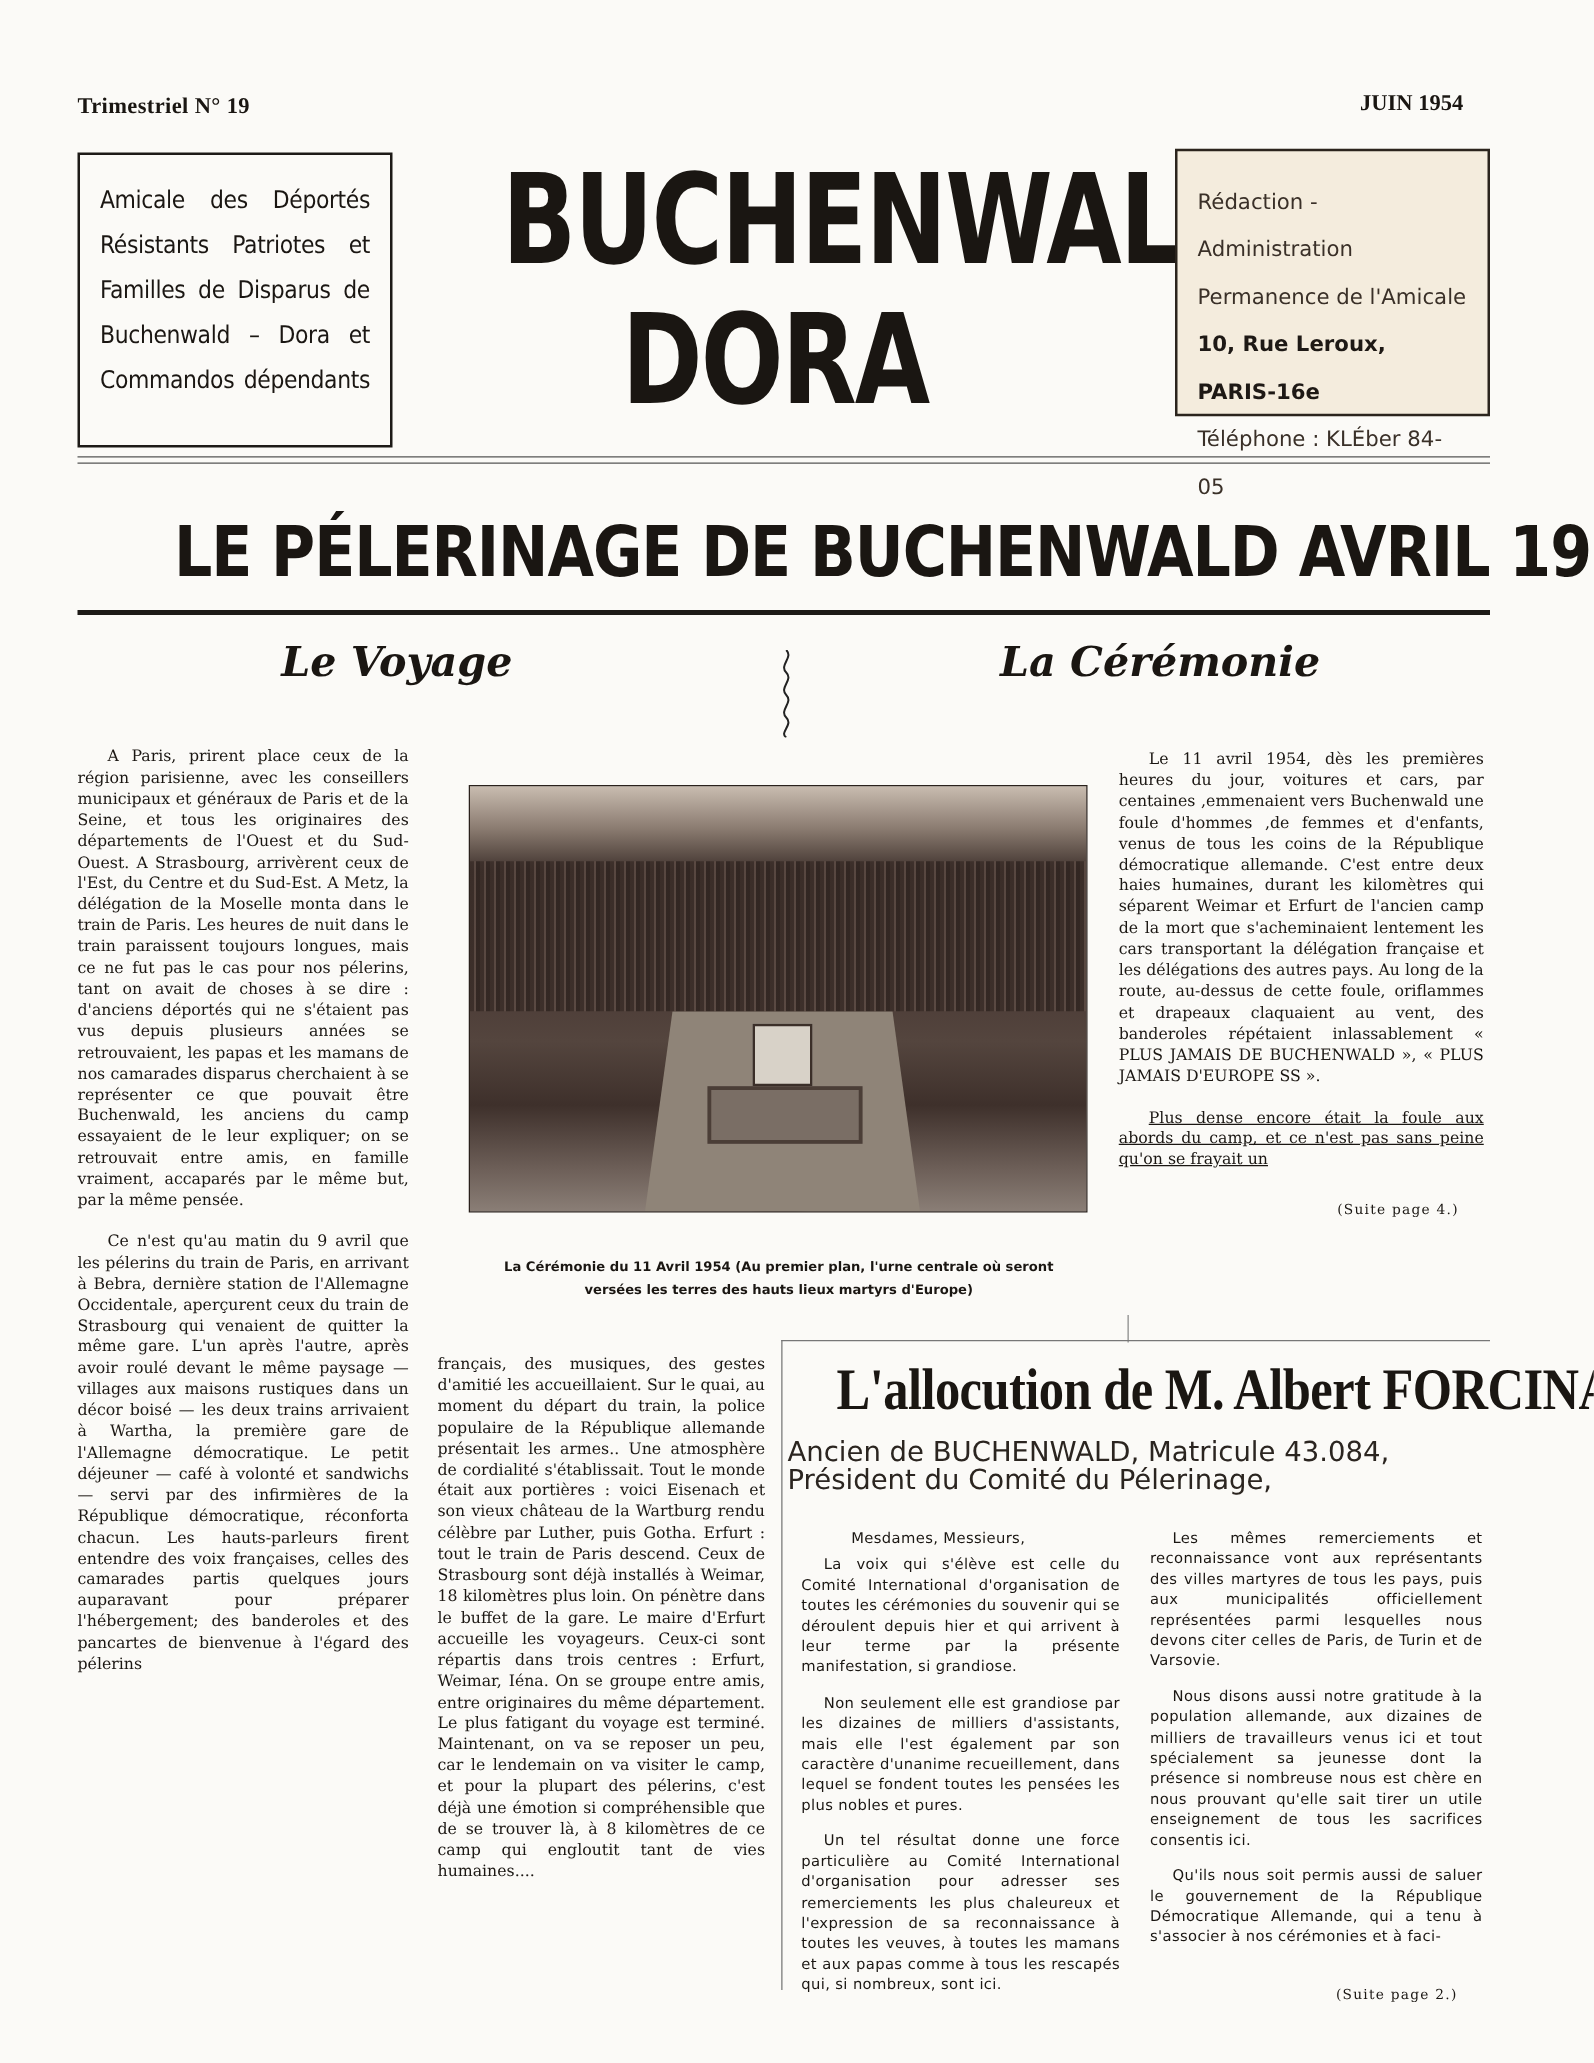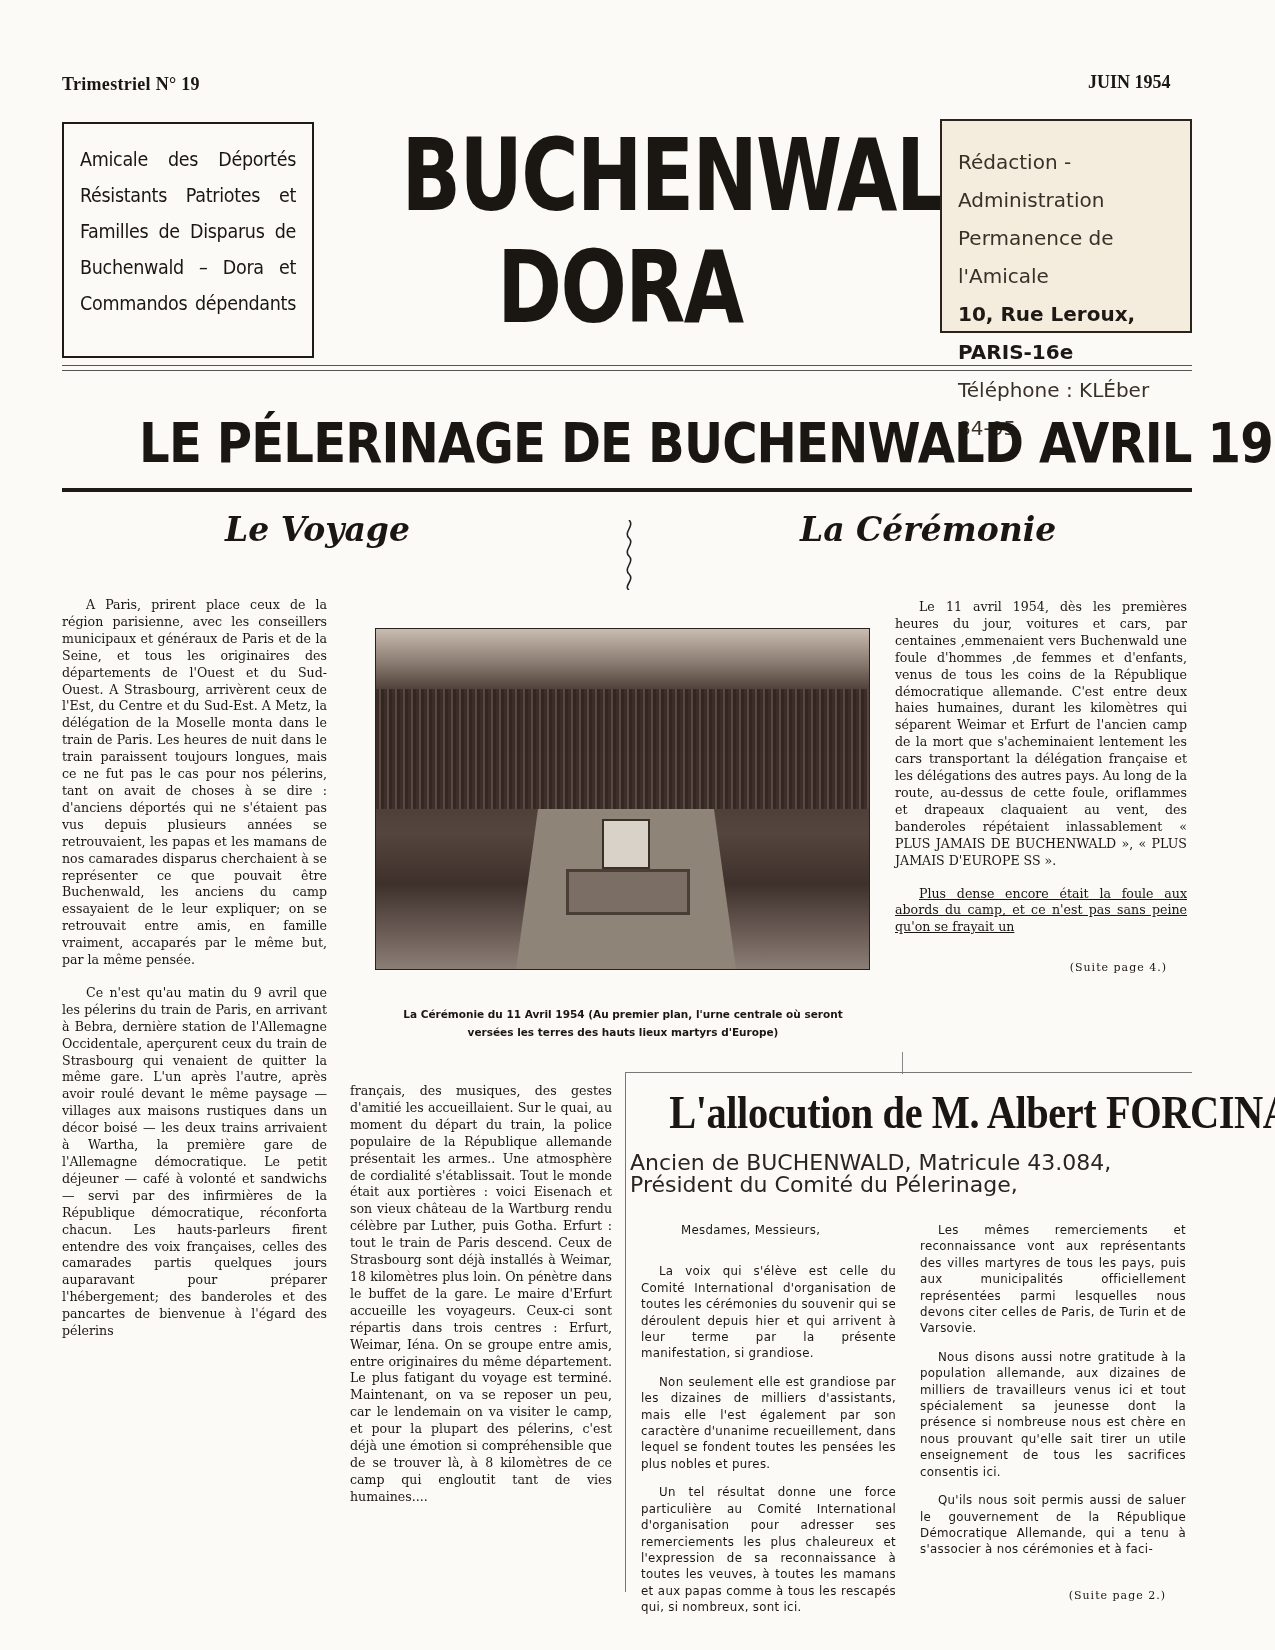--- a/index.html
+++ b/index.html
@@ -19,21 +19,21 @@
   }
   .leftbox div { text-align:justify; text-align-last:justify; white-space:nowrap; }
   .masthead {
     left:340px; top:120px; width:560px; text-align:center;
     font-family:"DejaVu Sans", sans-serif; font-weight:bold;
     font-size:100px; line-height:112px; letter-spacing:-2px; transform:scaleX(0.78); transform-origin:center top;
   }
   .rightbox {
     left:940px; top:119px; width:252px; height:214px; box-sizing:border-box;
     border:2px solid #2b241d; padding:22px 16px;
-    background:#f4ecdd; font-family:"DejaVu Sans", sans-serif; font-size:20px; line-height:38px; color:#3a3028;
+    background:#f4ecdd; font-family:"DejaVu Sans", sans-serif; font-size:17px; line-height:38px; color:#3a3028;
   }
   .rightbox .addr { font-weight:bold; color:#1e1915; }
   .rule-double { left:62px; top:365px; width:1130px; height:4px; border-top:1.5px solid #555; border-bottom:1.5px solid #555; }
   .headline {
     left:60px; top:410px; width:1130px; text-align:center;
     font-family:"DejaVu Sans", sans-serif; font-weight:bold; font-size:56px; letter-spacing:-1px;
     transform:scaleX(0.86); transform-origin:center top; white-space:nowrap;
   }
   .rule-thick { left:62px; top:488px; width:1130px; height:4px; background:#1d1a17; }
   .section-title {
@@ -134,21 +134,21 @@
 </div>
 
 <div class="abs vdiv"></div>
 <div class="abs box2-top"></div>
 <div class="abs box2-left"></div>
 <div class="abs speech-title">L'allocution de M. Albert FORCINAL</div>
 <div class="abs speech-sub" style="top:1150px;">Ancien de BUCHENWALD, Matricule 43.084,</div>
 <div class="abs speech-sub" style="top:1172px;">Président du Comité du Pélerinage,</div>
 
 <div class="abs scol" style="left:641px; top:1222px; width:255px;">
-  <div style="padding-left:40px; margin-bottom:25px;">Mesdames, Messieurs,</div>
+  <div style="padding-left:40px; margin-bottom:5px;">Mesdames, Messieurs,</div>
   <p>La voix qui s'élève est celle du Comité International d'organisation de toutes les cérémonies du souvenir qui se déroulent depuis hier et qui arrivent à leur terme par la présente manifestation, si grandiose.</p>
   <p>Non seulement elle est grandiose par les dizaines de milliers d'assistants, mais elle l'est également par son caractère d'unanime recueillement, dans lequel se fondent toutes les pensées les plus nobles et pures.</p>
   <p>Un tel résultat donne une force particulière au Comité International d'organisation pour adresser ses remerciements les plus chaleureux et l'expression de sa reconnaissance à toutes les veuves, à toutes les mamans et aux papas comme à tous les rescapés qui, si nombreux, sont ici.</p>
 </div>
 
 <div class="abs scol" style="left:920px; top:1222px; width:266px;">
   <p>Les mêmes remerciements et reconnaissance vont aux représentants des villes martyres de tous les pays, puis aux municipalités officiellement représentées parmi lesquelles nous devons citer celles de Paris, de Turin et de Varsovie.</p>
   <p>Nous disons aussi notre gratitude à la population allemande, aux dizaines de milliers de travailleurs venus ici et tout spécialement sa jeunesse dont la présence si nombreuse nous est chère en nous prouvant qu'elle sait tirer un utile enseignement de tous les sacrifices consentis ici.</p>
   <p>Qu'ils nous soit permis aussi de saluer le gouvernement de la République Démocratique Allemande, qui a tenu à s'associer à nos cérémonies et à faci-</p>
   <div class="suite" style="text-align:right; padding-right:20px; margin-top:30px;">(Suite page 2.)</div>

